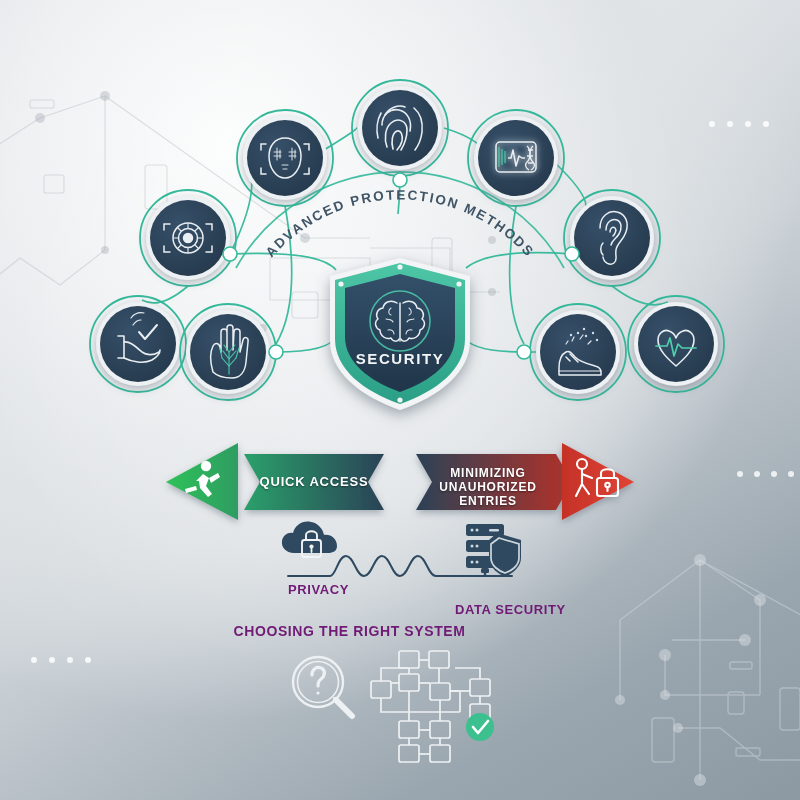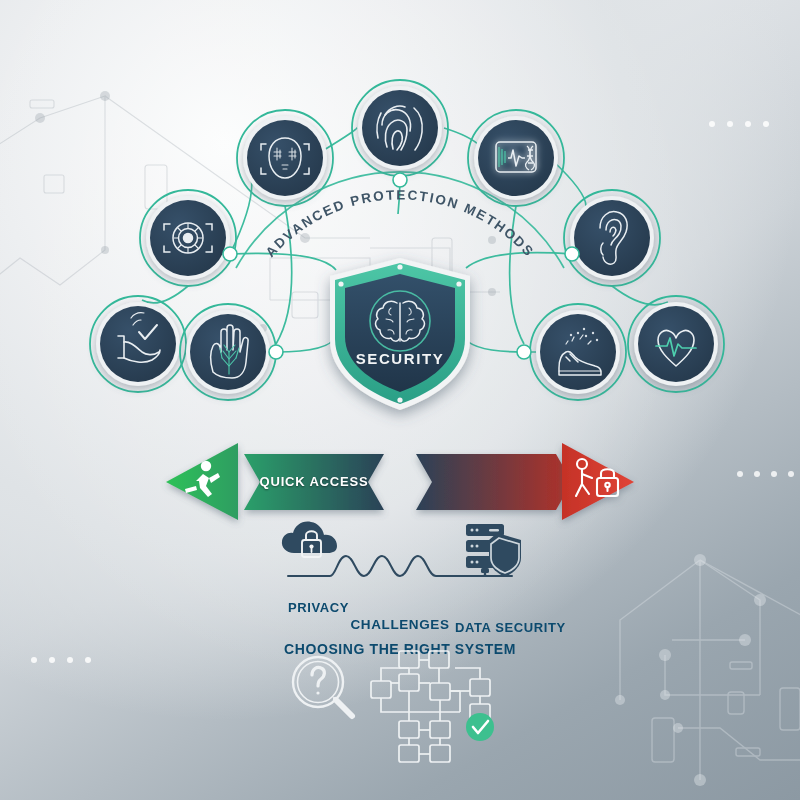--- a/index.html
+++ b/index.html
@@ -10,21 +10,21 @@
   }
   #stage{position:relative;width:800px;height:800px;overflow:hidden;}
   .bg{
     position:absolute;inset:0;
     background:
       radial-gradient(circle at 28% 18%, #fbfcfc 0%, #eceef0 26%, #dfe3e6 46%, transparent 66%),
       linear-gradient(150deg, #f4f6f7 0%, #e6e9ec 26%, #ccd2d7 52%, #9aa6af 82%, #8c99a3 100%);
   }
   .vignette{position:absolute;inset:0;background:radial-gradient(ellipse at 40% 30%, rgba(255,255,255,.35) 0%, rgba(255,255,255,0) 55%);}
   svg.layer{position:absolute;left:0;top:0;width:800px;height:800px;overflow:visible;}
-  .txt{position:absolute;color:#0c4a6e;letter-spacing:.6px;font-weight:bold;white-space:nowrap;margin-top:18px;}
+  .txt{position:absolute;color:#701a75;letter-spacing:.6px;font-weight:bold;white-space:nowrap;}
   .arrow-label{
     position:absolute;color:#fff;font-weight:bold;text-align:center;
     letter-spacing:.8px;line-height:1.18;text-shadow:0 1px 2px rgba(0,0,0,.45);
     white-space:pre-line;
   }
   .hidden-acc{position:absolute;width:1px;height:1px;overflow:hidden;clip:rect(0 0 0 0);}
 </style>
 </head>
 <body>
 
@@ -379,20 +379,22 @@
         <path d="M582,474 L592,478"></path>
         <rect x="597" y="478" width="21" height="18" rx="2.5"></rect>
         <path d="M601,478 L601,473 C601,468 614,468 614,473 L614,478"></path>
         <circle cx="607.5" cy="485" r="2.2"></circle>
         <path d="M607.5,487 L607.5,491"></path>
       </g>
     </g>
   </svg>
 
   <div class="arrow-label" style="left:244px;top:474px;width:140px;font-size:13px;text-align:center;">QUICK ACCESS</div>
+  <div class="arrow-label" style="left:418px;top:466px;width:140px;font-size:12px;">MINIMIZING
+UNAUHORIZED ENTRIES</div>
 
   <svg class="layer">
 
     <path d="M288,576 L330,576 C336,576 338,556 346,556 C354,556 356,576 364,576 C372,576 374,556 382,556 C390,556 392,576 400,576 C408,576 410,556 418,556 C426,556 428,576 436,576 L512,576" fill="none" stroke="#2f4a60" stroke-width="2" stroke-linecap="round"></path>
 
     <g>
       <path d="M294,553 C286,553 281,547 282,541 C283,535 288,532 293,533 C295,525 303,520 311,522 C318,523 323,529 324,535 C331,534 337,539 337,546 C337,551 333,553 328,553 Z" fill="#2f4a60"></path>
       <rect x="302" y="540" width="19" height="17" rx="2.5" fill="none" stroke="#f2f4f5" stroke-width="1.9"></rect>
       <path d="M306,540 L306,535 C306,530 317,530 317,535 L317,540" fill="none" stroke="#f2f4f5" stroke-width="1.9"></path>
       <circle cx="311.5" cy="546.5" r="2.1" fill="#f2f4f5"></circle>
@@ -416,22 +418,21 @@
       </g>
       <path d="M485,568 L485,576" stroke="#2f4a60" stroke-width="2.4"></path>
       <rect x="481" y="568" width="8" height="5" rx="1.5" fill="#2f4a60"></rect>
       <path d="M497,533 L521,540 L521,558 C521,568 511,574 505,577 C499,574 489,568 489,558 L489,540 Z" fill="#2f4a60"></path>
       <path d="M499,538 L519,544 L519,558 C519,566 511,571 505,573 C499,571 491,566 491,558 L491,544 Z" fill="none" stroke="#cdd6dc" stroke-width="1.7"></path>
     </g>
   </svg>
 
   <div class="txt" style="left:288px;top:582px;font-size:13px;">PRIVACY</div>
   <div class="txt" style="left:455px;top:602px;font-size:13px;">DATA SECURITY</div>
-  <div class="txt" style="left:0;top:599px;width:800px;text-align:center;font-size:13.5px;">CHALLENGES</div>
-  <div class="txt" style="left:0;top:623px;width:800px;text-align:center;font-size:14px;">CHOOSING THE RIGHT SYSTEM</div>
+  <div class="txt" style="left:0;top:623px;width:699px;text-align:center;font-size:14px;">CHOOSING THE RIGHT SYSTEM</div>
 
   <svg class="layer">
 
     <g fill="none" stroke="#eef1f3" stroke-width="2.4" stroke-linecap="round">
       <circle cx="318" cy="682" r="25"></circle>
       <circle cx="318" cy="682" r="20.5" stroke-width="1.6"></circle>
       <path d="M336,700 L352,716" stroke-width="6"></path>
       <path d="M334,698 L350,714" stroke-width="2.2"></path>
       <g stroke-width="3.2" stroke-linejoin="round">
         <path d="M312,675 C312,669 317,666 321,668 C326,670 325,676 321,679 C318,681 318,684 318,686"></path>

